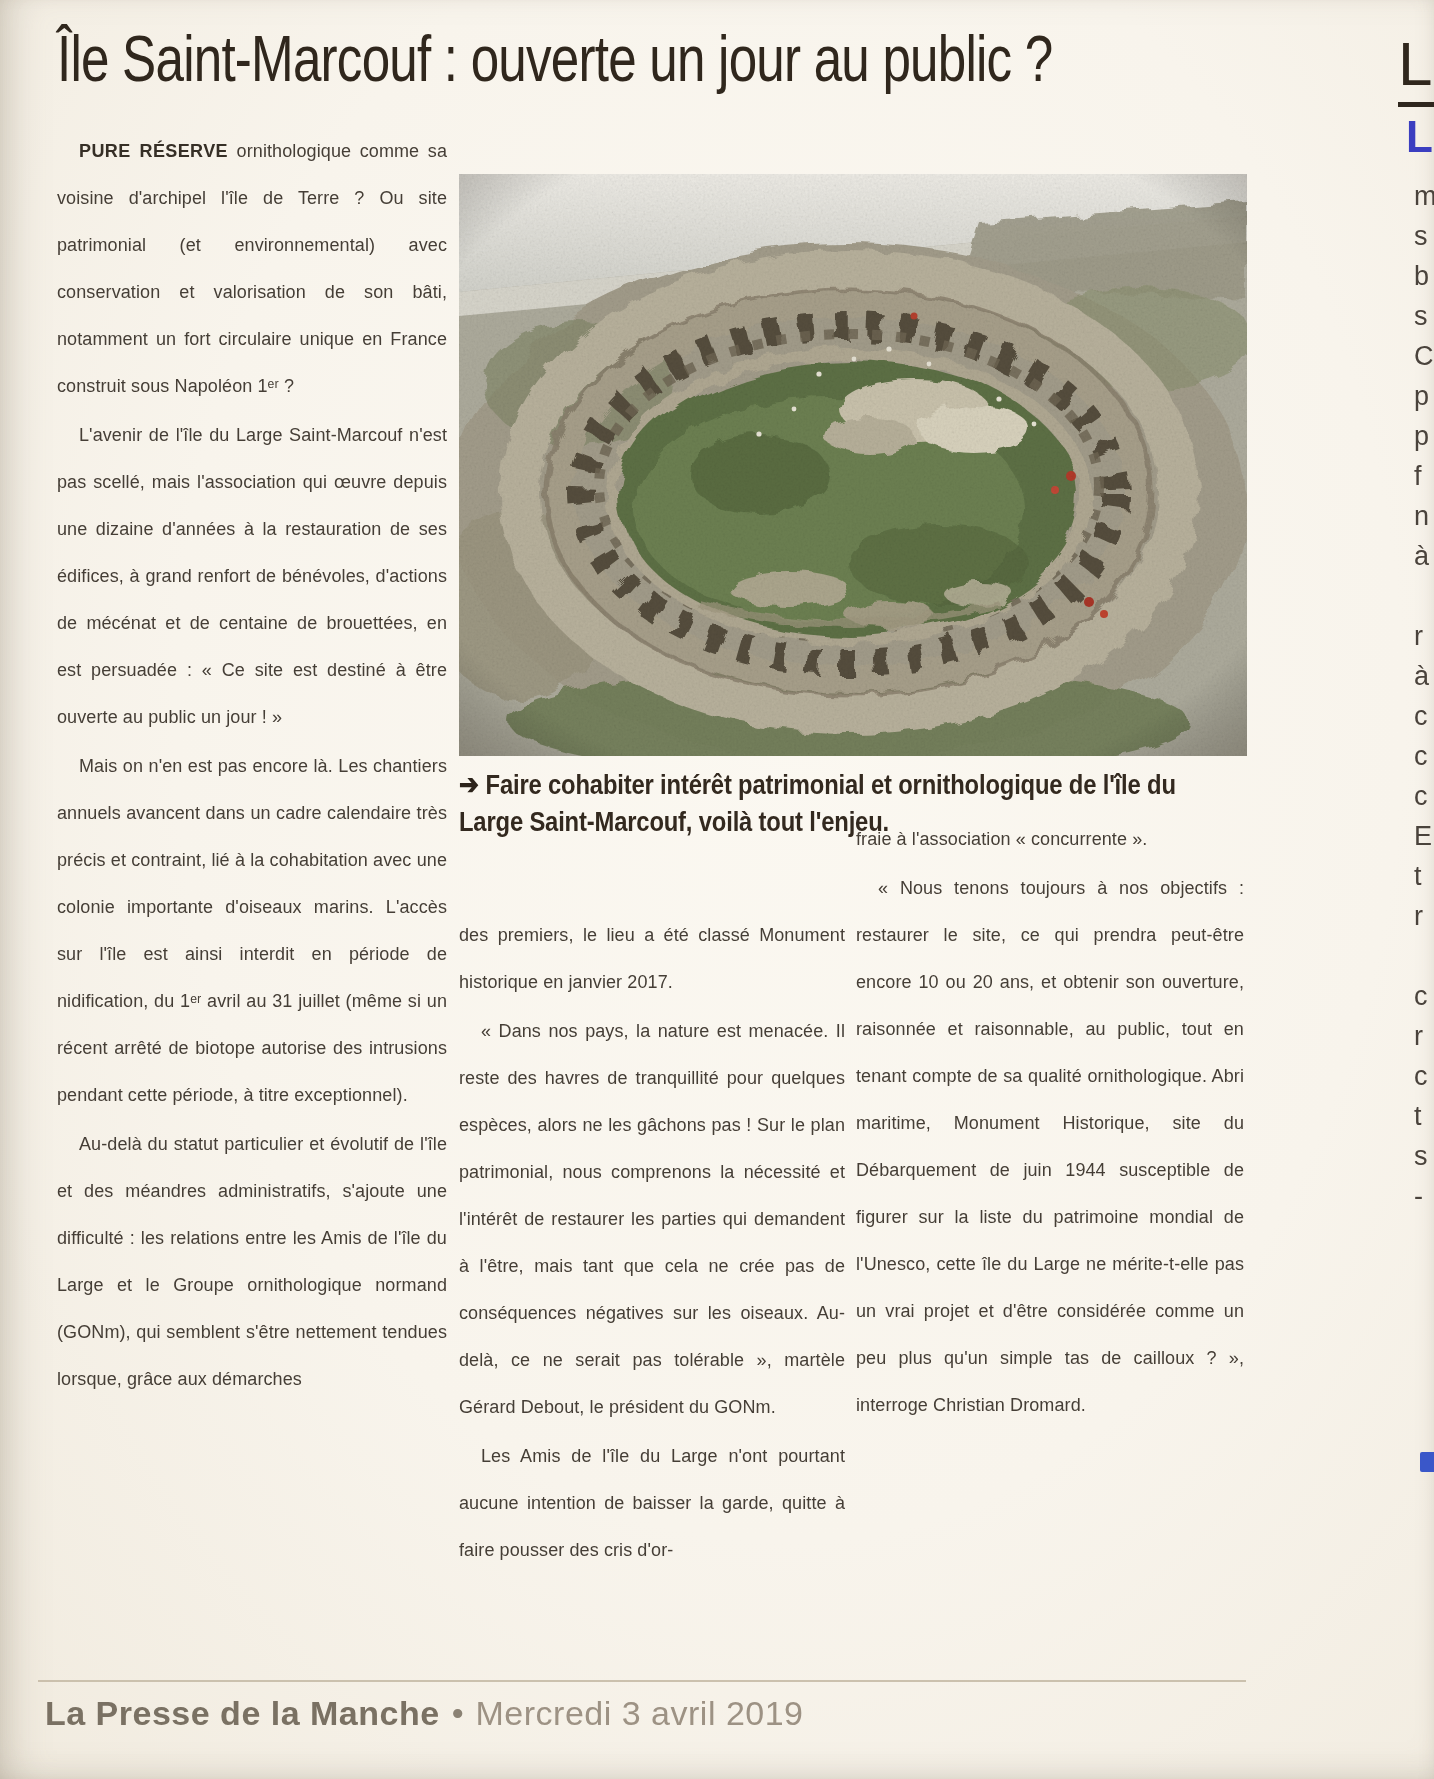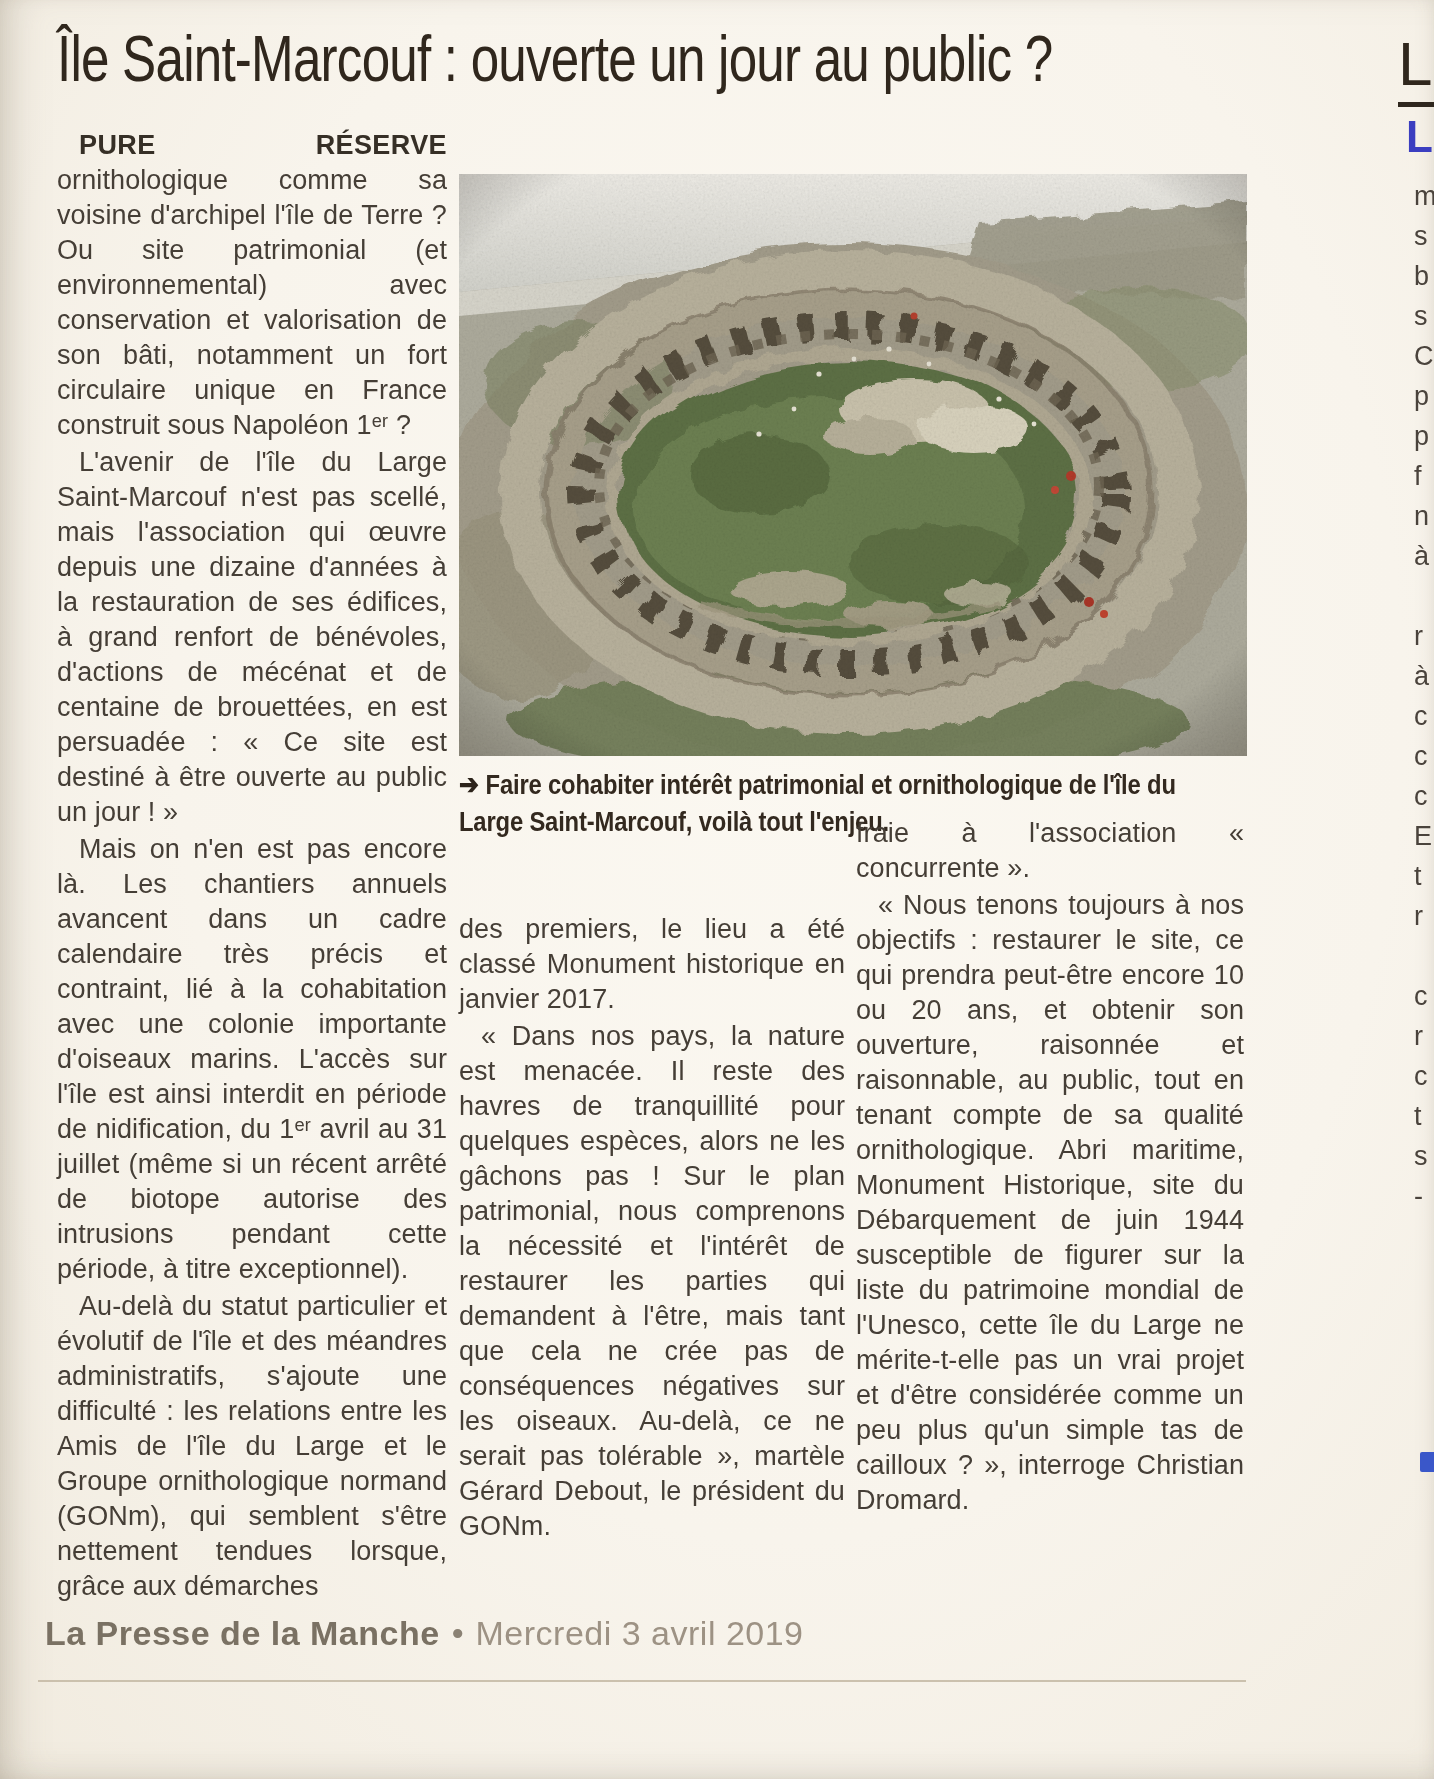--- a/index.html
+++ b/index.html
@@ -15,21 +15,21 @@
     overflow:hidden;
     font-family:"Liberation Sans", sans-serif;
     color:#453e36;
   }
   .headline{
     position:absolute;left:57px;top:22px;width:1400px;margin:0;
     font-size:64px;font-weight:400;letter-spacing:-1px;color:#30271d;
     transform:scaleX(.80);transform-origin:left top;
     white-space:nowrap;
   }
-  .col{position:absolute;font-size:27px;line-height:35px;text-align:justify;letter-spacing:.1px;}
+  .col{position:absolute;font-size:18px;line-height:47px;text-align:justify;letter-spacing:.1px;}
   .col p{margin:0 0 2px 0;}
   .para{text-indent:22px;}
   .flush-first > p:first-child{text-indent:0;}
   .col1{left:57px;top:128px;width:390px;}
   .col2{left:459px;top:912px;width:386px;}
   .col3{left:856px;top:816px;width:388px;}
   .leadin{font-weight:700;color:#362f26;letter-spacing:.4px;}
   .byline{text-indent:0;text-align:right;font-weight:700;padding-right:10px;margin-top:6px;color:#3c352c;}
   .photo{
     position:absolute;left:459px;top:174px;width:788px;height:582px;margin:0;
@@ -56,21 +56,21 @@
   }
   .side-frags div{height:40px;}
   .side-blue-mark{
     position:absolute;left:1420px;top:1452px;width:16px;height:20px;background:#3a57c9;border-radius:2px;
   }
   .footer-rule{
     position:absolute;left:38px;top:1680px;width:1208px;height:2px;
     background:#c6bba7;opacity:.9;
   }
   .footer{
-    position:absolute;left:45px;top:1614px;font-size:34px;white-space:nowrap;
+    position:absolute;left:45px;top:1694px;font-size:34px;white-space:nowrap;
   }
   .footer .brand{font-weight:700;color:#7a7163;letter-spacing:.5px;}
   .footer .sep{color:#8b8274;margin:0 12px;}
   .footer .date{color:#9d9284;letter-spacing:.5px;}
 </style>
 </head>
 <body>
 
 <div class="page">
 
@@ -168,20 +168,21 @@
   </figure>
 
   <div class="caption">
     <span class="arrow">➔</span><span>Faire cohabiter intérêt patrimonial et ornithologique de l'île du Large Saint-Marcouf, voilà tout l'enjeu.</span>
   </div>
 
   <div class="col col2">
     <div class="flush-first">
         <p class="para">des premiers, le lieu a été classé Monument historique en janvier 2017.</p>
         <p class="para">« Dans nos pays, la nature est menacée. Il reste des havres de tranquillité pour quelques espèces, alors ne les gâchons pas ! Sur le plan patrimonial, nous comprenons la nécessité et l'intérêt de restaurer les parties qui demandent à l'être, mais tant que cela ne crée pas de conséquences négatives sur les oiseaux. Au-delà, ce ne serait pas tolérable », martèle Gérard Debout, le président du GONm.</p>
+        <p class="para">Les Amis de l'île du Large n'ont pourtant aucune intention de baisser la garde, quitte à faire pousser des cris d'or-</p>
       </div>
   </div>
 
   <div class="col col3">
     <div class="flush-first">
         <p class="para">fraie à l'association « concurrente ».</p>
         <p class="para">« Nous tenons toujours à nos objectifs : restaurer le site, ce qui prendra peut-être encore 10 ou 20 ans, et obtenir son ouverture, raisonnée et raisonnable, au public, tout en tenant compte de sa qualité ornithologique. Abri maritime, Monument Historique, site du Débarquement de juin 1944 susceptible de figurer sur la liste du patrimoine mondial de l'Unesco, cette île du Large ne mérite-t-elle pas un vrai projet et d'être considérée comme un peu plus qu'un simple tas de cailloux ? », interroge Christian Dromard.</p>
       </div>
   </div>
 

